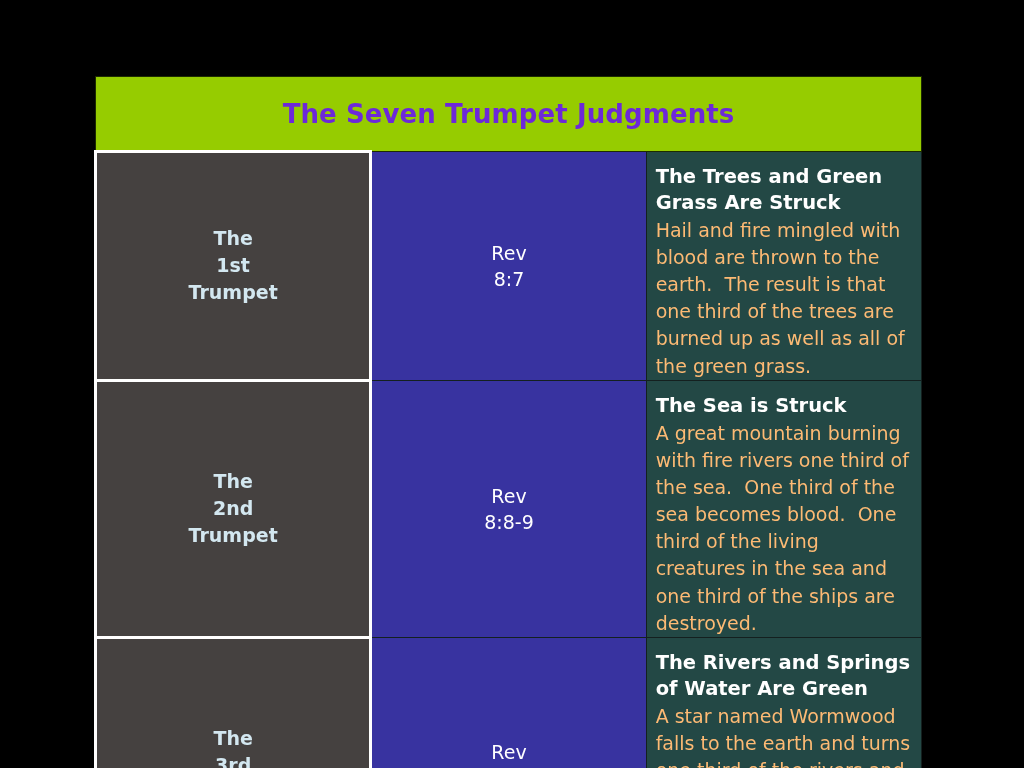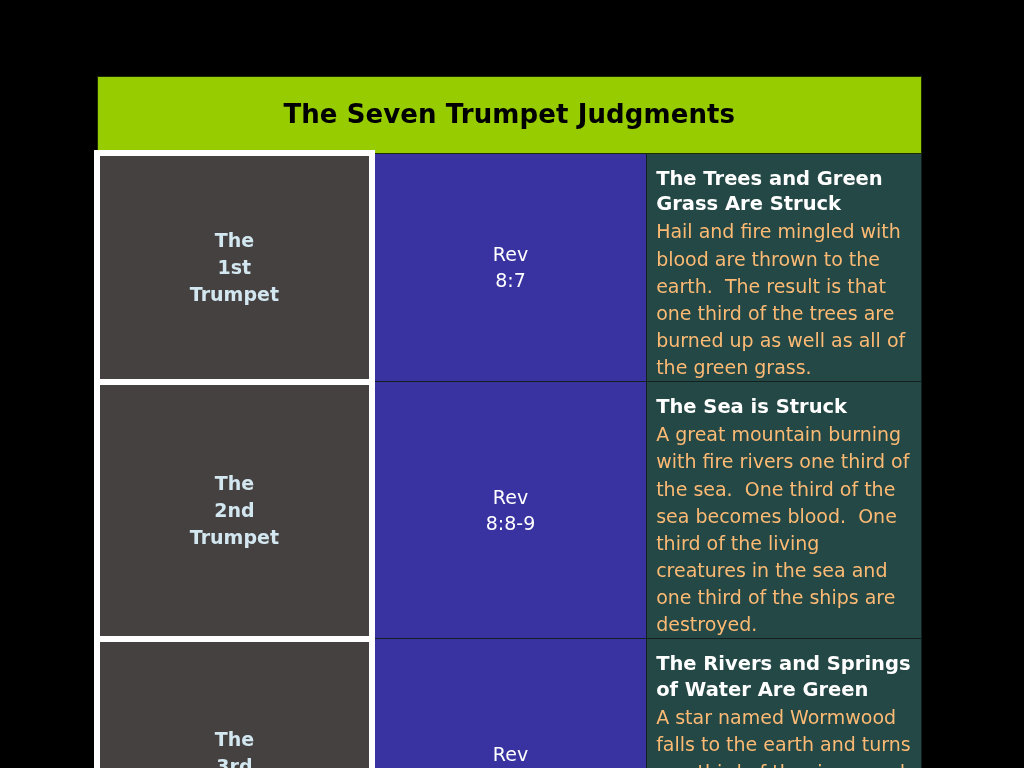--- a/index.html
+++ b/index.html
@@ -28,21 +28,21 @@
     top: 76px;
     width: 828px;
     height: 637px;
     border-collapse: collapse;
     table-layout: fixed;
   }
 
   
   .title-cell {
     background: #96cc00;
-    color: #000000;
+    color: #6d28d9;
     font-size: 26px;
     font-weight: bold;
     text-align: center;
     height: 73px;
     padding: 0;
     letter-spacing: 0.1px;
     border: 1px solid #1d2b00;
     font-family: "DejaVu Sans", sans-serif;
   }
 
@@ -50,21 +50,21 @@
   .trumpet-cell {
     background: #454140;
     color: #d3e7f0;
     font-size: 19px;
     font-weight: bold;
     text-align: center;
     vertical-align: middle;
     line-height: 1.42;
     width: 118px;
     padding: 0 6px;
-    border: 6px solid #ffffff;
+    border: 3px solid #ffffff;
     font-family: "DejaVu Sans", sans-serif;
   }
 
   .ref-cell {
     background: #3833a0;
     color: #ffffff;
     font-size: 19px;
     font-weight: normal;
     text-align: center;
     vertical-align: middle;

